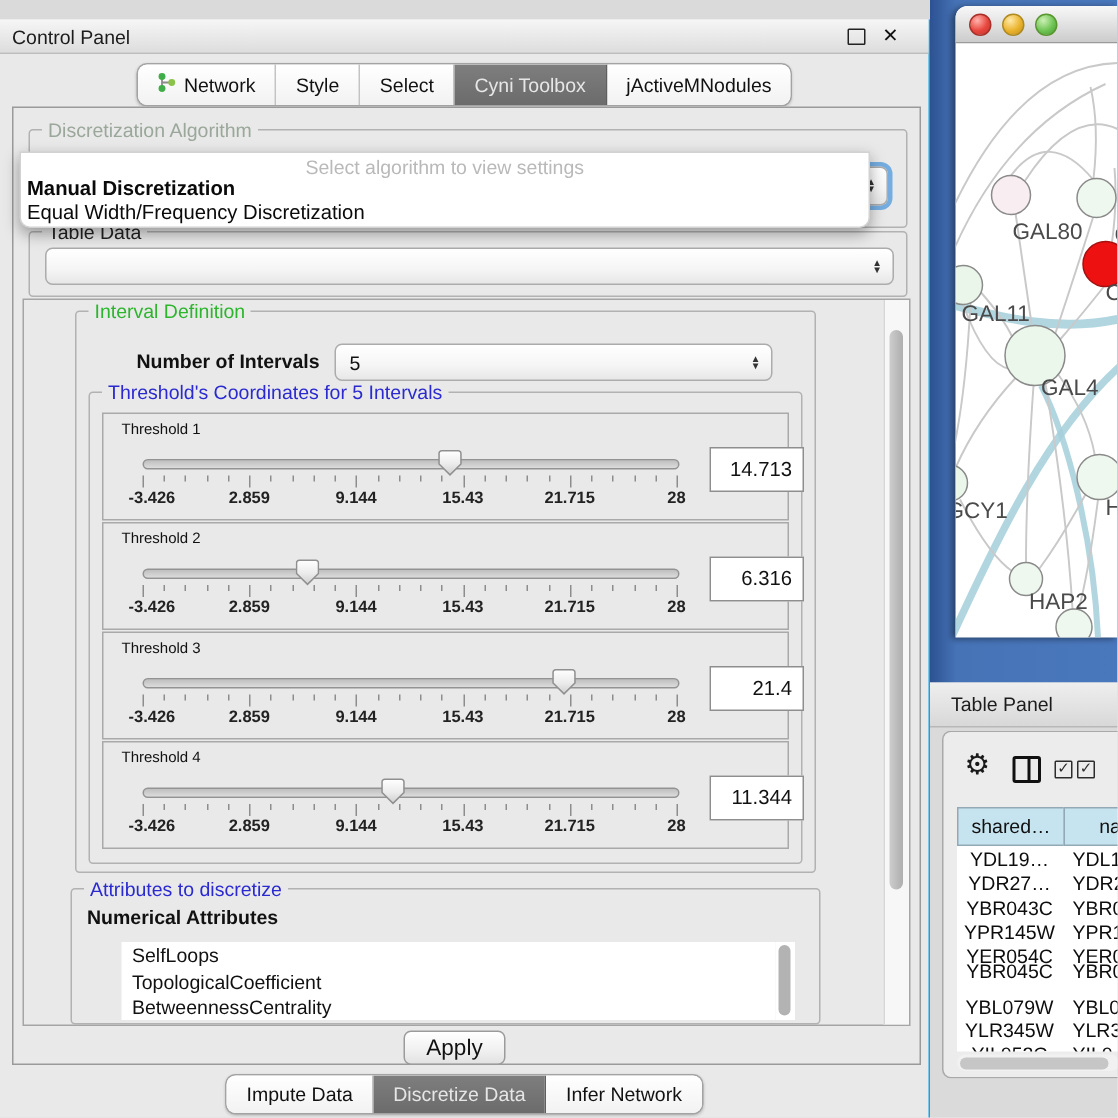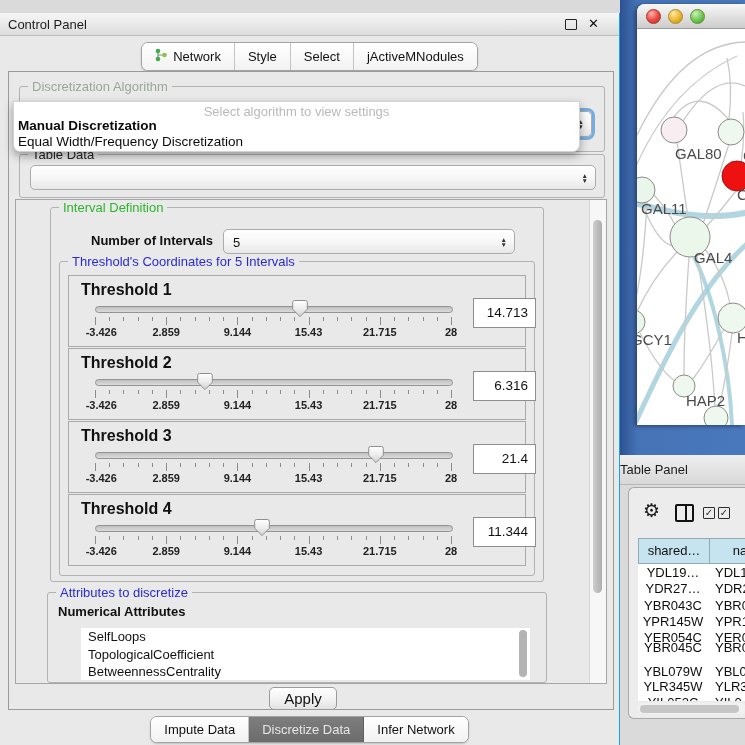--- a/index.html
+++ b/index.html
@@ -41,21 +41,21 @@
          border-radius:0 0 7px 7px;box-shadow:0 4px 10px rgba(0,0,0,.35);z-index:6}
   .popup-hint{position:absolute;top:2px;left:0;right:0;text-align:center;font-size:13px;color:#b9b9b9}
   .popup-opt{position:absolute;left:4px;font-size:13.5px;color:#0a0a0a;white-space:nowrap}
   .popup-opt.b{font-weight:bold}
 
   .scrollpane{left:6px;top:127px;width:590px;height:483px;border:1px solid #a5a5a5;background:#e9e9e9}
   .vscroll{position:absolute;top:0;right:0;width:16px;bottom:0;background:#f7f7f7;border-left:1px solid #d6d6d6}
   .vthumb{position:absolute;left:3px;width:9px;border-radius:5px;background:linear-gradient(90deg,#cdcdcd,#aeaeae)}
 
   .th-box{position:absolute;left:8px;width:456px;height:70px;border:1px solid #a9a9a9;background:#e9e9e9}
-  .th-label{position:absolute;left:12px;top:5px;font-size:16px;font-weight:bold;color:#111}
+  .th-label{position:absolute;left:12px;top:5px;font-size:10px;font-weight:normal;color:#111}
   .th-track{position:absolute;left:26px;top:30px;width:356px;height:5px;border:1px solid #939393;
             border-radius:4px;background:linear-gradient(#bfbfbf,#dcdcdc)}
   .th-thumb{position:absolute;top:23px;width:16px;height:19px}
   .th-ticks{position:absolute;left:26px;top:41px;width:356px;height:9px}
   .tick{position:absolute;top:0;width:1px;background:#8d8d8d}
   .th-scale{position:absolute;left:26px;top:50px;width:356px;height:12px}
   .scale-lab{position:absolute;font-size:11px;font-weight:bold;color:#222;white-space:nowrap}
   .th-value{position:absolute;left:404px;top:22px;width:54px;height:28px;background:#fff;
             border:1px solid #8e8e8e;font-size:13.5px;text-align:right;line-height:28px;padding-right:7px}
 
@@ -77,21 +77,21 @@
                 background:linear-gradient(#f8f8f8,#cccccc);border-bottom:1px solid #9b9b9b;
                 display:flex;align-items:center;gap:7px;padding-left:9px}
   .light{width:13px;height:13px;border-radius:50%}
   .light.red{background:radial-gradient(circle at 35% 28%,#ffb3ad,#e8463d 55%,#bc372f);border:1px solid #a93028}
   .light.yellow{background:radial-gradient(circle at 35% 28%,#ffe9a8,#eab32c 55%,#c08c1c);border:1px solid #ad8a22}
   .light.green{background:radial-gradient(circle at 35% 28%,#ccf0b4,#6fc455 55%,#46992f);border:1px solid #58962e}
   .net-canvas{position:absolute;left:0;top:24px;width:108px;height:397px;overflow:hidden}
 
   .tp-titlebar{left:620px;top:455px;width:125px;height:29px;background:linear-gradient(#efefef,#d8d8d8);
                border-bottom:1px solid #b8b8b8;display:flex;align-items:center}
-  .tp-title{font-size:13px;color:#1c1c1c;margin-left:0}
+  .tp-title{font-size:13px;color:#1c1c1c;margin-left:14px}
   .tablewin{left:628px;top:487px;width:117px;height:230px;background:#ececec;
             border:1px solid #a9a9a9;border-right:none;border-radius:6px 0 0 6px}
   .gear{position:absolute;left:14px;top:11px;font-size:19px;color:#1a1a1a}
   .split-icon{position:absolute;left:46px;top:16px;width:15px;height:14px;border:2px solid #111;border-radius:2px}
   .split-icon:before{content:"";position:absolute;left:50%;top:0;bottom:0;width:2px;background:#111}
   .cb{position:absolute;top:19px;width:10px;height:10px;border:1.5px solid #2c2c2c;border-radius:1px;
       font-size:10px;line-height:9px;text-align:center;color:#2c2c2c}
   .ttable{position:absolute;left:9px;top:50px;width:108px;height:163px;background:#fff;overflow:hidden}
   .thead{position:absolute;left:0;top:0;height:25px}
   .hcell{position:absolute;top:0;height:24px;background:#c6e3f0;border:1px solid #93a9b5;
@@ -132,20 +132,23 @@
               <circle cx="3" cy="11" r="2.3" fill="#3fae49"></circle>
               <circle cx="9.5" cy="7" r="2.3" fill="#8bc34a"></circle>
             </svg></span>
           <span>Network</span>
         </div>
         <div class="seg-tab">
           <span>Style</span>
         </div>
         <div class="seg-tab">
           <span>Select</span>
+        </div>
+        <div class="seg-tab sel">
+          <span>Cyni Toolbox</span>
         </div>
         <div class="seg-tab">
           <span>jActiveMNodules</span>
         </div>
       </div>
   </div>
 
   <div class="abs panel">
 
     <div class="group" style="left:10px;top:14px;width:584px;height:64px">

